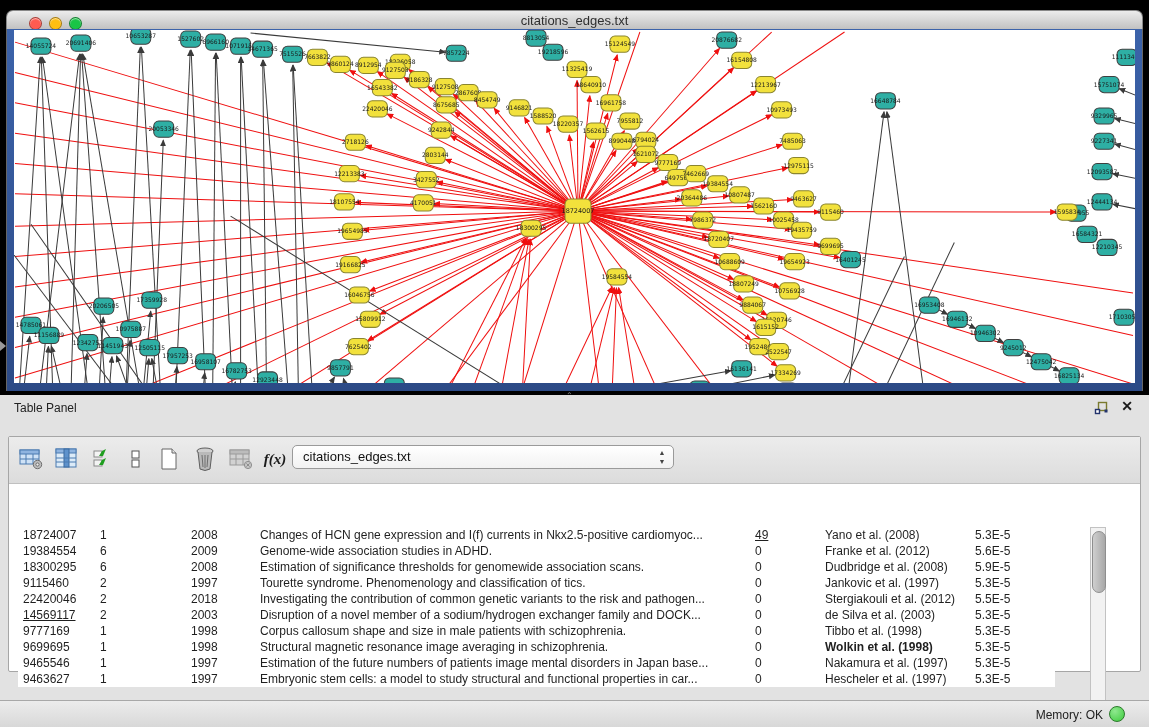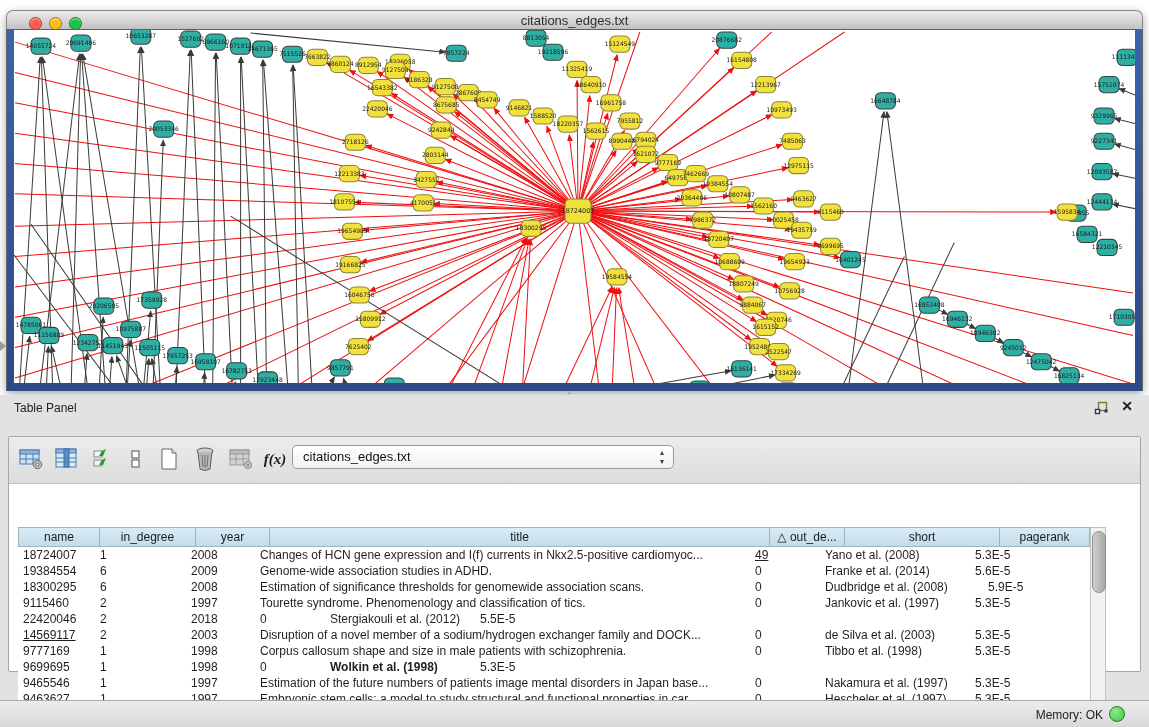--- a/index.html
+++ b/index.html
@@ -1,17 +1,17 @@
 <!DOCTYPE html>
 <html><head>
 <meta charset="utf-8">
 <style>
   html,body{margin:0;padding:0;}
   body{width:1149px;height:727px;font-family:"Liberation Sans",sans-serif;background:#d6d6d6;overflow:hidden;}
-  #app{position:relative;width:1149px;height:727px;background:#ffffff;}
+  #app{position:relative;width:1149px;height:727px;background:#000000;}
 
   
   #graph-window{position:absolute;left:6px;top:10px;width:1137px;height:381px;border-radius:8px 8px 0 0;box-shadow:0 3px 10px rgba(0,0,0,.35);}
   #titlebar{position:relative;height:19px;background:linear-gradient(#ececec,#bfbfbf);border:1px solid #888;border-bottom:1px solid #777;border-radius:7px 7px 0 0;}
   #titlebar .title{position:absolute;left:0;right:0;top:0;line-height:19px;text-align:center;font-size:13px;color:#2f2f2f;}
   .light{position:absolute;top:6px;width:11px;height:11px;border-radius:50%;border:1px solid rgba(0,0,0,.35);box-shadow:inset 0 1px 1px rgba(255,255,255,.6);}
   #light-close{left:22px;background:#ff5b51;}
   #light-min{left:42px;background:#ffbe12;}
   #light-zoom{left:62px;background:#19c546;}
   #canvas-frame{position:absolute;left:0;top:19px;right:0;bottom:0;background:linear-gradient(#3c63aa,#2c4a86);border-left:1px solid #666;border-right:1px solid #666;padding:1px 7px 8px 7px;box-sizing:border-box;}
@@ -793,70 +793,62 @@
         <div class="tool" style="left:252px">
           <span id="fx-label">f(x)</span>
         </div>
         <div id="table-select">
           <span class="val">citations_edges.txt</span>
           <span class="stepper">▲<br>▼</span>
         </div>
       </div>
 
       <div id="grid">
-        <div id="grid-header">
-            <div class="hcell" style="width: 82px;">name</div>
-            <div class="hcell" style="width: 96px;">in_degree</div>
-            <div class="hcell" style="width: 74px;">year</div>
-            <div class="hcell" style="width: 500px;">title</div>
-            <div class="hcell" style="width: 75px;">△ out_de...</div>
-            <div class="hcell" style="width: 155px;">short</div>
-            <div class="hcell" style="width: 90px;">pagerank</div>
-          </div>
         <div id="grid-body">
             <div class="grow">
               <div class="gcell" style="width: 77px;">18724007</div>
               <div class="gcell" style="width: 91px;">1</div>
               <div class="gcell" style="width: 69px;">2008</div>
               <div class="gcell" style="width: 495px;">Changes of HCN gene expression and I(f) currents in Nkx2.5-positive cardiomyoc...</div>
               <div class="gcell" style="width: 70px; text-decoration: underline;">49</div>
               <div class="gcell" style="width: 150px;">Yano et al. (2008)</div>
               <div class="gcell" style="width: 85px;">5.3E-5</div>
             </div>
             <div class="grow">
               <div class="gcell" style="width: 77px;">19384554</div>
               <div class="gcell" style="width: 91px;">6</div>
               <div class="gcell" style="width: 69px;">2009</div>
               <div class="gcell" style="width: 495px;">Genome-wide association studies in ADHD.</div>
               <div class="gcell" style="width: 70px;">0</div>
-              <div class="gcell" style="width: 150px;">Franke et al. (2014)</div>
+              <div class="gcell" style="width: 150px;">Franke et al. (2012)</div>
               <div class="gcell" style="width: 85px;">5.6E-5</div>
             </div>
             <div class="grow">
               <div class="gcell" style="width: 77px;">18300295</div>
               <div class="gcell" style="width: 91px;">6</div>
               <div class="gcell" style="width: 69px;">2008</div>
               <div class="gcell" style="width: 495px;">Estimation of significance thresholds for genomewide association scans.</div>
               <div class="gcell" style="width: 70px;">0</div>
               <div class="gcell" style="width: 150px;">Dudbridge et al. (2008)</div>
-              <div class="gcell" style="width: 85px; margin-left: 13px;">5.9E-5</div>
+              <div class="gcell" style="width: 85px;">5.9E-5</div>
             </div>
             <div class="grow">
               <div class="gcell" style="width: 77px;">9115460</div>
               <div class="gcell" style="width: 91px;">2</div>
               <div class="gcell" style="width: 69px;">1997</div>
               <div class="gcell" style="width: 495px;">Tourette syndrome. Phenomenology and classification of tics.</div>
               <div class="gcell" style="width: 70px;">0</div>
               <div class="gcell" style="width: 150px;">Jankovic et al. (1997)</div>
               <div class="gcell" style="width: 85px;">5.3E-5</div>
             </div>
             <div class="grow">
               <div class="gcell" style="width: 77px;">22420046</div>
               <div class="gcell" style="width: 91px;">2</div>
               <div class="gcell" style="width: 69px;">2018</div>
+              <div class="gcell" style="width: 495px;">Investigating the contribution of common genetic variants to the risk and pathogen...</div>
               <div class="gcell" style="width: 70px;">0</div>
               <div class="gcell" style="width: 150px;">Stergiakouli et al. (2012)</div>
               <div class="gcell" style="width: 85px;">5.5E-5</div>
             </div>
             <div class="grow">
               <div class="gcell" style="width: 77px; text-decoration: underline;">14569117</div>
               <div class="gcell" style="width: 91px;">2</div>
               <div class="gcell" style="width: 69px;">2003</div>
               <div class="gcell" style="width: 495px;">Disruption of a novel member of a sodium/hydrogen exchanger family and DOCK...</div>
               <div class="gcell" style="width: 70px;">0</div>
@@ -869,20 +861,21 @@
               <div class="gcell" style="width: 69px;">1998</div>
               <div class="gcell" style="width: 495px;">Corpus callosum shape and size in male patients with schizophrenia.</div>
               <div class="gcell" style="width: 70px;">0</div>
               <div class="gcell" style="width: 150px;">Tibbo et al. (1998)</div>
               <div class="gcell" style="width: 85px;">5.3E-5</div>
             </div>
             <div class="grow">
               <div class="gcell" style="width: 77px;">9699695</div>
               <div class="gcell" style="width: 91px;">1</div>
               <div class="gcell" style="width: 69px;">1998</div>
+              <div class="gcell" style="width: 495px;">Structural magnetic resonance image averaging in schizophrenia.</div>
               <div class="gcell" style="width: 70px;">0</div>
               <div class="gcell" style="width: 150px; font-weight: bold;">Wolkin et al. (1998)</div>
               <div class="gcell" style="width: 85px;">5.3E-5</div>
             </div>
             <div class="grow">
               <div class="gcell" style="width: 77px;">9465546</div>
               <div class="gcell" style="width: 91px;">1</div>
               <div class="gcell" style="width: 69px;">1997</div>
               <div class="gcell" style="width: 495px;">Estimation of the future numbers of patients image mental disorders in Japan base...</div>
               <div class="gcell" style="width: 70px;">0</div>

